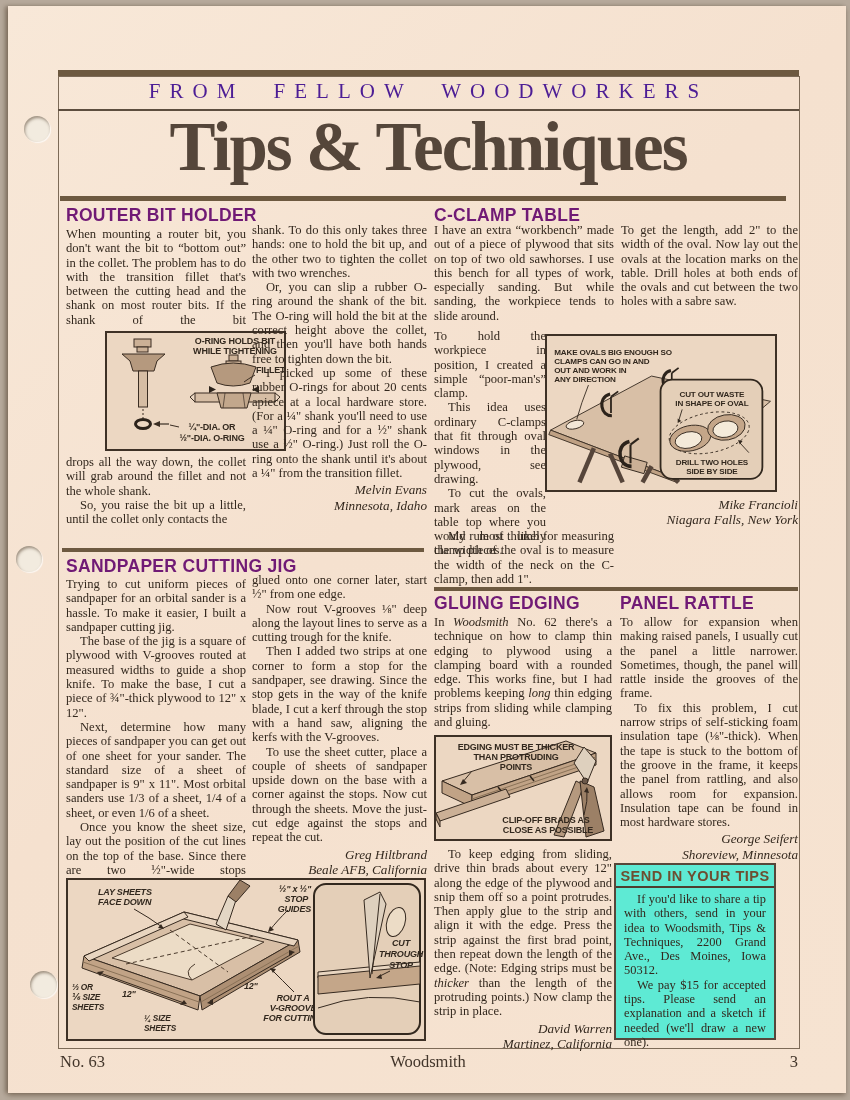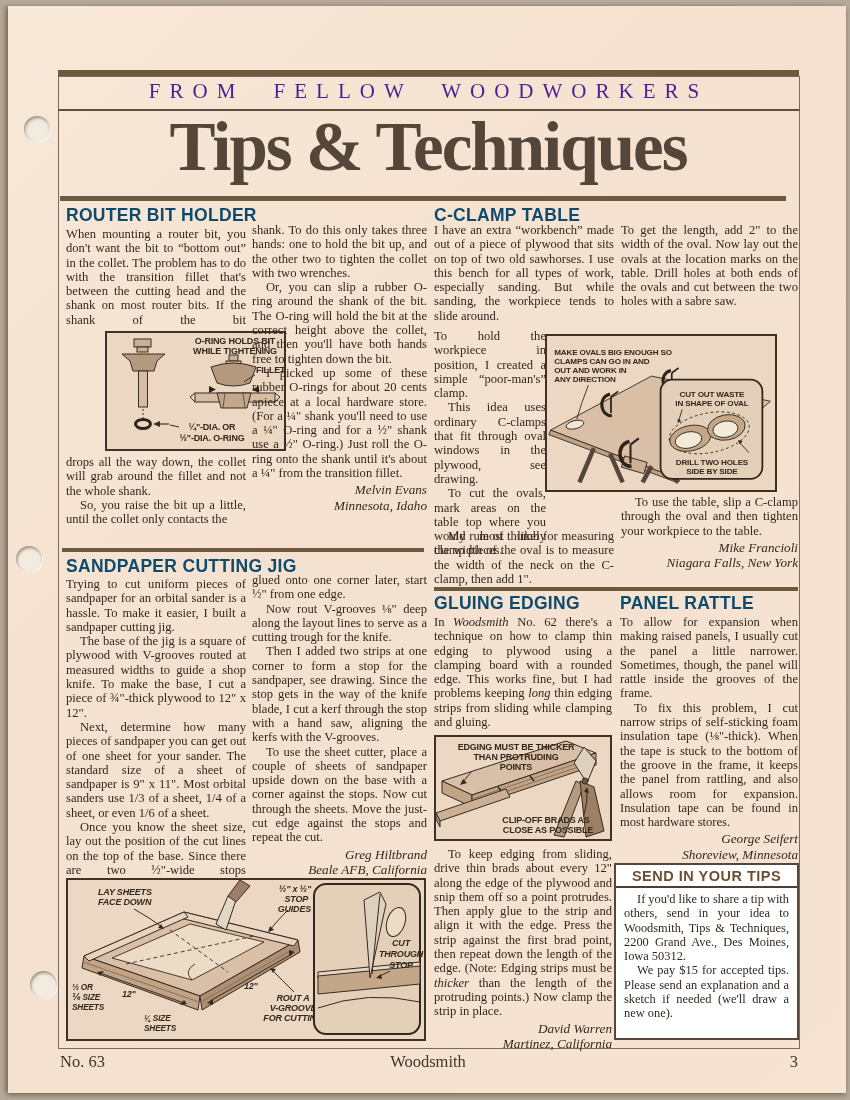--- a/index.html
+++ b/index.html
@@ -27,37 +27,37 @@
   #rule-masthead{left:60px;top:196px;width:726px;height:5px;}
   #rule-left-mid{left:62px;top:548px;width:362px;height:4px;}
   #rule-right-mid{left:434px;top:587px;width:364px;height:4px;}
 
   .kicker{position:absolute;left:59px;top:79px;width:739px;text-align:center;
     font-size:21px;color:#4c1d95;letter-spacing:9px;word-spacing:15px;white-space:nowrap;}
   .masthead{position:absolute;left:58px;top:102px;width:740px;text-align:center;
     font-size:69px;font-weight:bold;color:#55463a;letter-spacing:-2px;line-height:90px;}
 
   .h{position:absolute;font-family:"Liberation Sans","DejaVu Sans",sans-serif;
-    font-weight:bold;font-size:17.5px;color:#0c4a6e;letter-spacing:0.3px;white-space:nowrap;}
+    font-weight:bold;font-size:17.5px;color:#701a75;letter-spacing:0.3px;white-space:nowrap;}
   .col{position:absolute;font-size:12.6px;line-height:14.3px;text-align:justify;color:#33281e;}
   .col p{margin:0;}
   .col p.ind{text-indent:14px;}
   .runon{text-align-last:justify;}
   .by{font-style:italic;text-align:right;font-size:13.2px;line-height:15.2px;margin-top:2px;}
   .by div{white-space:nowrap;}
   i{font-style:italic;}
 
   .fig{position:absolute;background:#ecd7c2;border:2px solid #3e3126;box-sizing:border-box;}
   .fig svg{display:block;width:100%;height:100%;}
   .flabel{font-family:"Liberation Sans","DejaVu Sans",sans-serif;font-weight:bold;
     font-size:9px;fill:#32281e;letter-spacing:-0.2px;}
   .fl-sm{font-size:8.3px;}
 
-  .tipsbox{position:absolute;left:614px;top:863px;width:185px;height:177px;
-    border:2px solid #57473a;background:#ffffff;box-sizing:border-box;}
+  .tipsbox{position:absolute;left:614px;top:863px;width:162px;height:177px;
+    border:2px solid #57473a;background:#5eead4;box-sizing:border-box;}
   .tipsbox .th{text-align:center;font-family:"Liberation Sans","DejaVu Sans",sans-serif;
     font-weight:bold;font-size:14.5px;color:#6d4e31;padding:3px 0 2px;
     border-bottom:2.5px solid #4e3e2f;letter-spacing:0.5px;}
   .tipsbox .tb{padding:4px 8px 0;font-size:12.4px;line-height:14.3px;text-align:justify;color:#33281e;}
   .tipsbox .tb p{margin:0;text-indent:13px;}
 
   .footer-item{position:absolute;top:1052px;font-size:16.5px;color:#42352a;}
   #footer-issue{left:60px;}
   #footer-mag{left:58px;width:740px;text-align:center;}
   #footer-page{right:52px;}
@@ -195,21 +195,20 @@
     <text class="flabel" x="8" y="43">ANY DIRECTION</text>
     <path d="M46,46 Q38,66 33,84" fill="none" stroke="#362a20"></path>
     <text class="flabel" x="183" y="59" text-anchor="middle">CUT OUT WASTE</text>
     <text class="flabel" x="183" y="69" text-anchor="middle">IN SHAPE OF OVAL</text>
     <text class="flabel" x="183" y="135" text-anchor="middle">DRILL TWO HOLES</text>
     <text class="flabel" x="183" y="145" text-anchor="middle">SIDE BY SIDE</text>
   </svg>
 </div>
 
 <div class="col" style="left:621px;top:495px;width:177px;">
-  <p class="ind">To use the table, slip a C-clamp through the oval and then tighten your workpiece to the table.</p>
   <div class="by">
     <div>Mike Francioli</div>
     <div>Niagara Falls, New York</div>
   </div>
 </div>
 
 <div class="h" style="left:66px;top:556px;">SANDPAPER CUTTING JIG</div>
 <div class="col" style="left:66px;top:577px;width:180px;">
   <p>Trying to cut uniform pieces of sandpaper for an orbital sander is a hassle. To make it easier, I built a sandpaper cutting jig.</p>
   <p class="ind">The base of the jig is a square of plywood with V-grooves routed at measured widths to guide a shop knife. To make the base, I cut a piece of ¾"-thick plywood to 12" x 12".</p>

